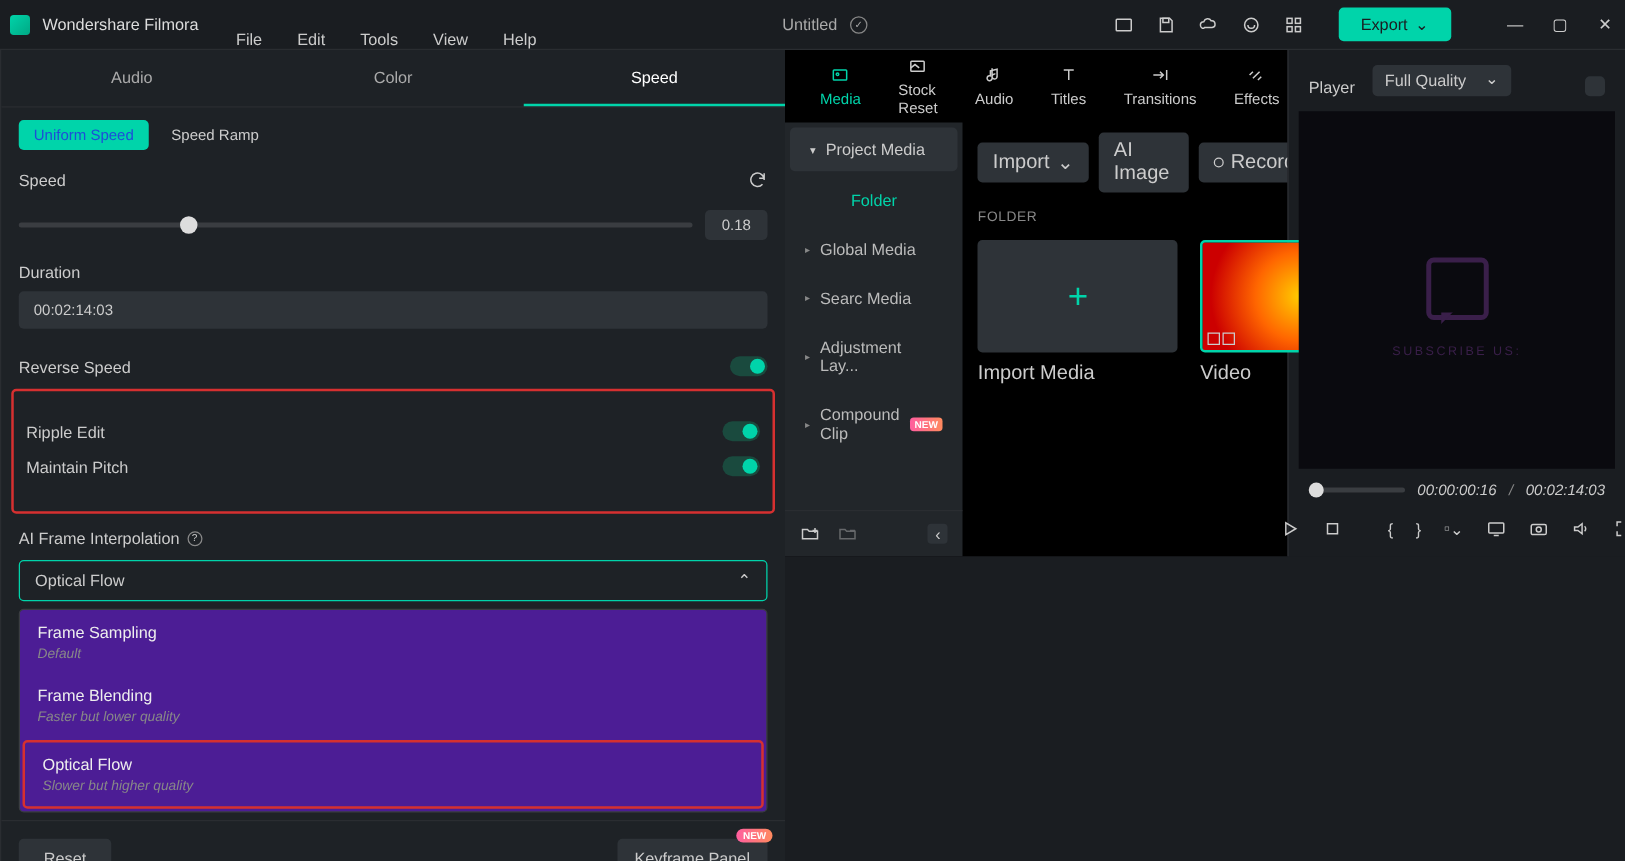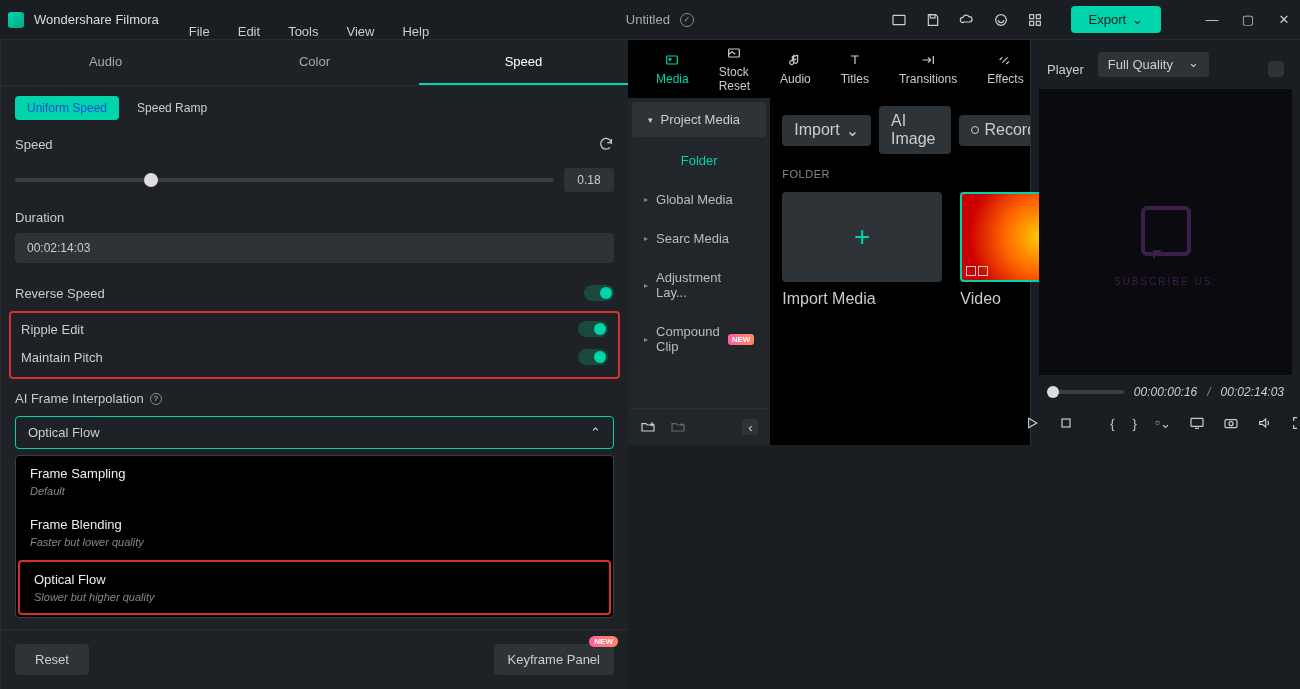--- a/index.html
+++ b/index.html
@@ -85,27 +85,27 @@
 .insp-body { padding: 6px 14px; }
 .insp-row { display: flex; align-items: center; justify-content: space-between; margin-bottom: 16px; }
 .slider-row { display: flex; align-items: center; gap: 10px; margin-bottom: 18px; }
 .slider-track { flex: 1; height: 4px; background: #3a3d41; border-radius: 2px; position: relative; }
 .slider-thumb { width: 14px; height: 14px; background: #ddd; border-radius: 50%; position: absolute; top: -5px; }
 .value-box { background: #2e3338; padding: 5px 10px; border-radius: 4px; font-size: 12px; min-width: 50px; text-align: center; }
 .toggle { width: 30px; height: 16px; background: #2e3338; border-radius: 8px; position: relative; cursor: pointer; }
 .toggle.on { background: #1a4a3e; }
 .toggle-knob { width: 12px; height: 12px; background: #888; border-radius: 50%; position: absolute; top: 2px; left: 2px; }
 .toggle.on .toggle-knob { background: #00d4aa; left: 16px; }
-.red-box { border: 2px solid #d63030; border-radius: 4px; padding: 8px 10px; margin: -6px -6px 12px -6px; }
+.red-box { border: 2px solid #d63030; border-radius: 4px; padding: 24px 10px; margin: -6px -6px 12px -6px; }
 .red-box .insp-row { margin-bottom: 12px; }
 .red-box .insp-row:last-child { margin-bottom: 4px; }
 .insp-label { display: flex; align-items: center; gap: 6px; }
 .info-icon { width: 12px; height: 12px; border: 1px solid #888; border-radius: 50%; font-size: 8px; display: inline-flex; align-items: center; justify-content: center; }
 .dropdown { background: #1e2226; border: 1px solid #00d4aa; border-radius: 4px; padding: 8px 12px; display: flex; justify-content: space-between; align-items: center; cursor: pointer; margin-bottom: 6px; }
-.dd-menu { background: #000000; border: 1px solid #3a3d41; border-radius: 4px; }
+.dd-menu { background: #4c1d95; border: 1px solid #3a3d41; border-radius: 4px; }
 .dd-item { padding: 10px 14px; cursor: pointer; }
 .dd-item .dd-title { color: #eee; font-size: 13px; margin-bottom: 4px; }
 .dd-item .dd-sub { color: #888; font-size: 11px; font-style: italic; }
 .dd-item.highlighted { border: 2px solid #d63030; border-radius: 4px; margin: 2px; }
 .insp-footer { margin-top: auto; padding: 14px; display: flex; justify-content: space-between; align-items: center; border-top: 1px solid #2a2d31; }
 .reset-btn { background: #2e3338; padding: 8px 20px; border-radius: 4px; cursor: pointer; }
 .keyframe-btn { background: #2e3338; padding: 8px 14px; border-radius: 4px; cursor: pointer; position: relative; white-space: nowrap; }
 .kf-new { position: absolute; top: -8px; right: -4px; background: linear-gradient(90deg, #ff5e9f, #ff8a5e); color: white; font-size: 8px; padding: 1px 5px; border-radius: 6px; font-weight: bold; }
 
 svg { width: 16px; height: 16px; stroke: currentColor; fill: none; stroke-width: 1.8; }

